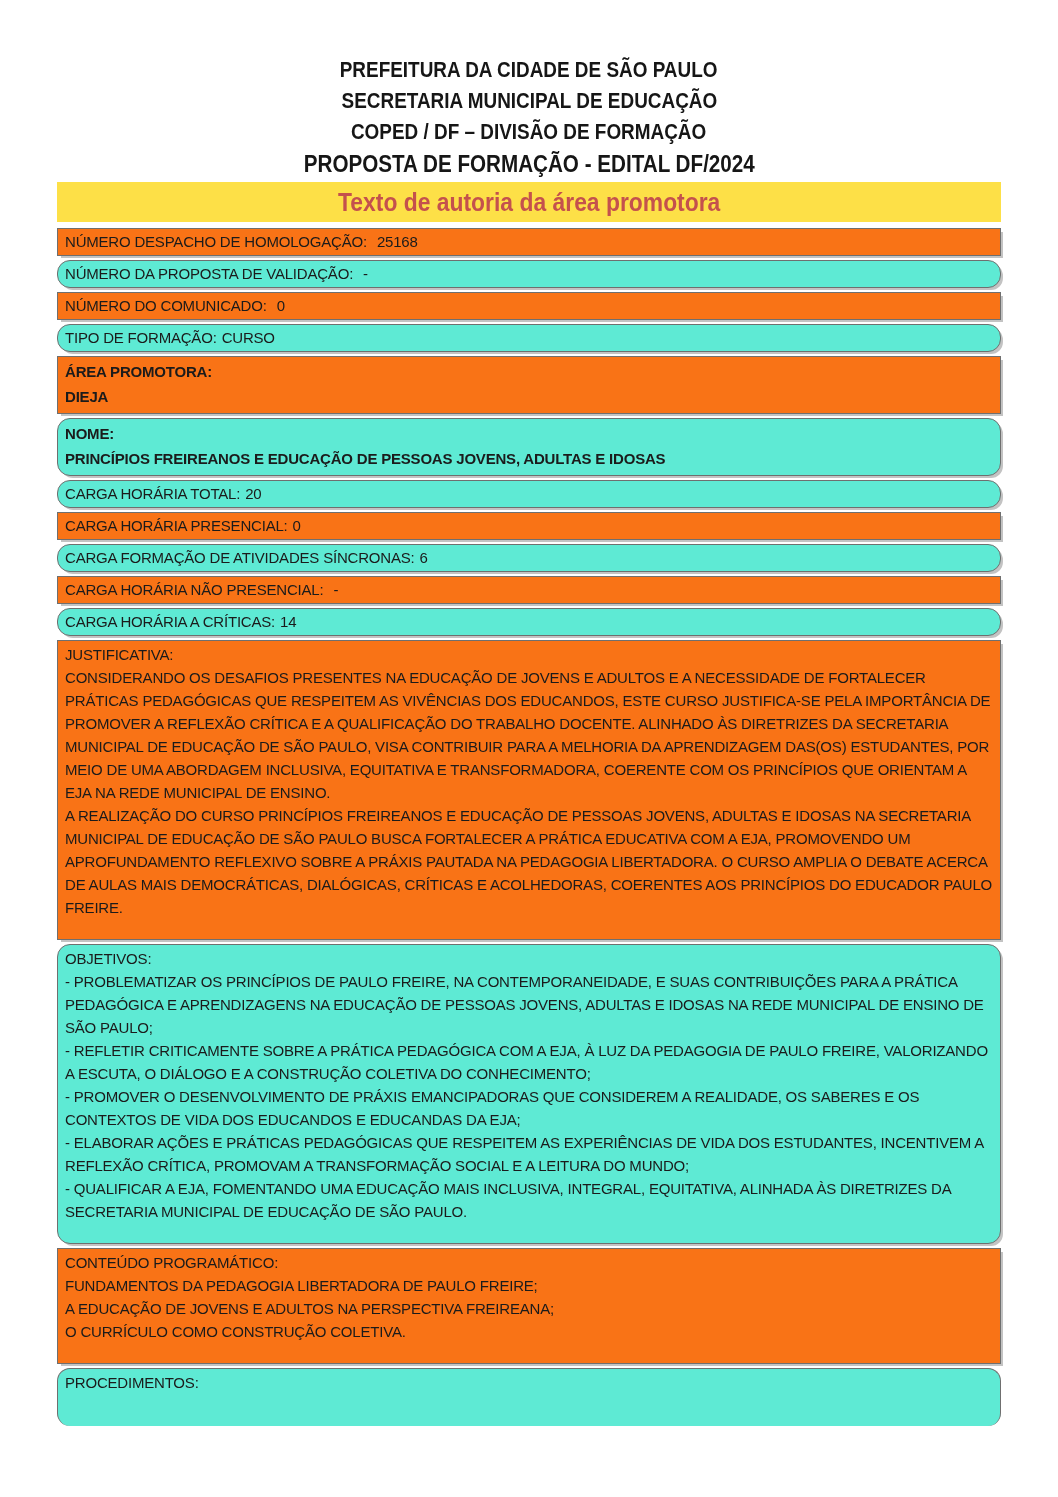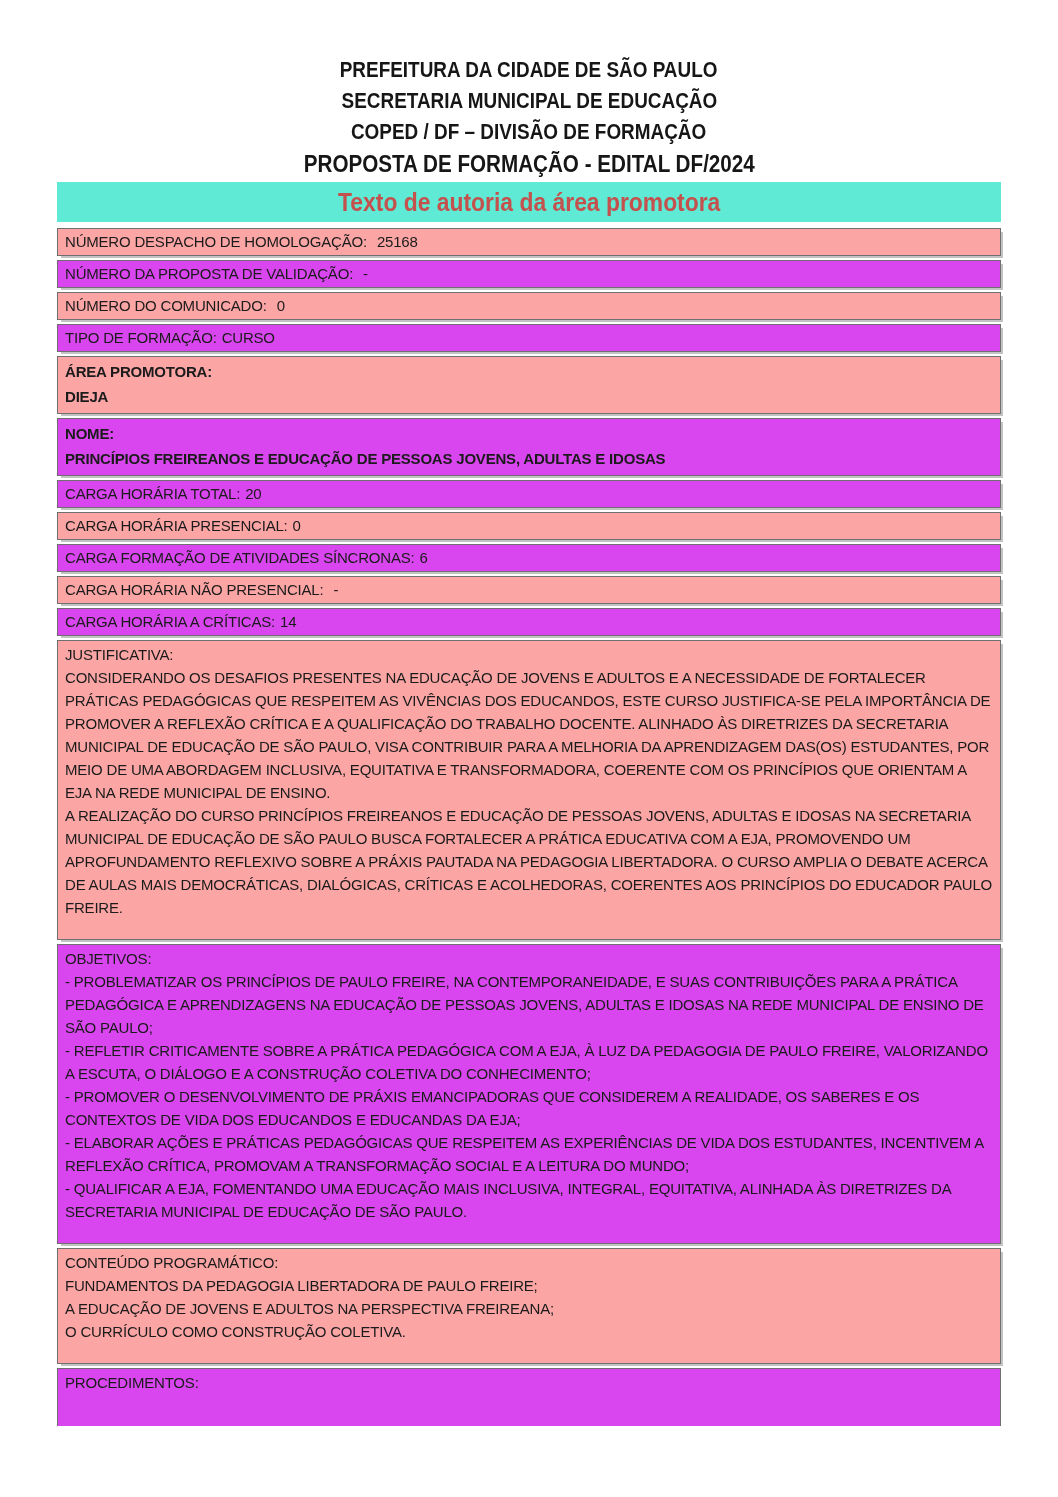--- a/index.html
+++ b/index.html
@@ -15,43 +15,43 @@
   
   .hdr { text-align: center; font-weight: bold; color: #161616; }
   .hdr .h  { font-size: 22px; line-height: 31px; white-space: nowrap; }
   .hdr .h > span { display: inline-block; transform: scaleX(0.86); }
   .hdr .h.big { font-size: 24px; line-height: 33px; }
 
   
   .banner {
     margin: 2px 57px 0 57px;
     height: 40px;
-    background: #5eead4;
+    background: #fde047;
     display: flex; align-items: center; justify-content: center;
   }
   .banner > span {
     display: inline-block;
     font-size: 26px; font-weight: bold;
     color: #C4514D;
     transform: scaleX(0.88);
   }
 
   
   .rows { margin: 6px 57px 0 57px; }
   .row {
-    background: #fca5a5;
+    background: #f97316;
     border: 1px solid #6f6f6f;
     box-shadow: 3px 3px 0 -1px #c3c3c3;
     margin-bottom: 4px;
     padding: 1px 7px 2px 7px;
     font-size: 15px;
     line-height: 23px;
     letter-spacing: -0.2px;
   }
-  .row.alt { background: #d946ef; }
+  .row.alt { background: #5eead4; border-radius: 13px; }
   .row .val { margin-left: 5px; }
   .row .val.wide { margin-left: 10px; }
   .row.boldrow { font-weight: bold; line-height: 25px; padding-top: 2px; padding-bottom: 4px; }
   .row.boldrow .lbl, .row.boldrow .val { display: block; margin-left: 0; }
   .row.sec { padding: 2px 7px 20px 7px; }
   .row.sec p { margin: 0; }
   .row.sec.last { height: 35px; border-bottom: none; box-shadow: none; }
 </style>
 </head>
 <body>

